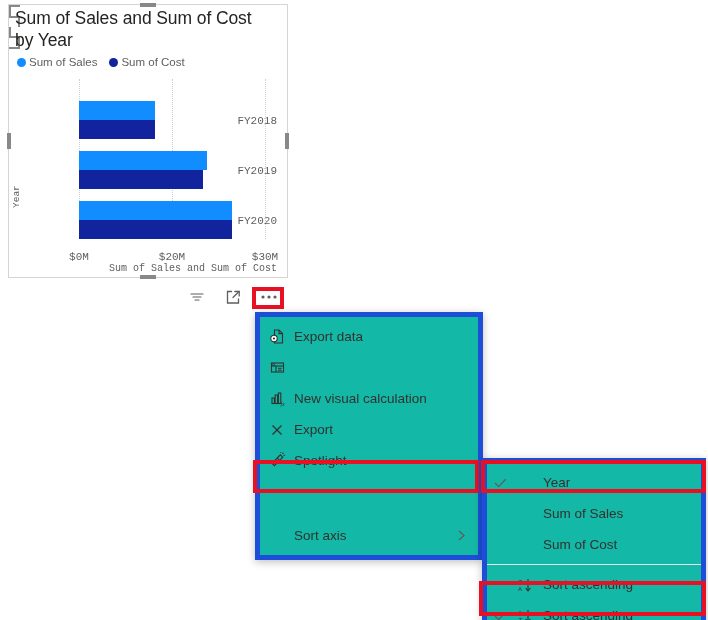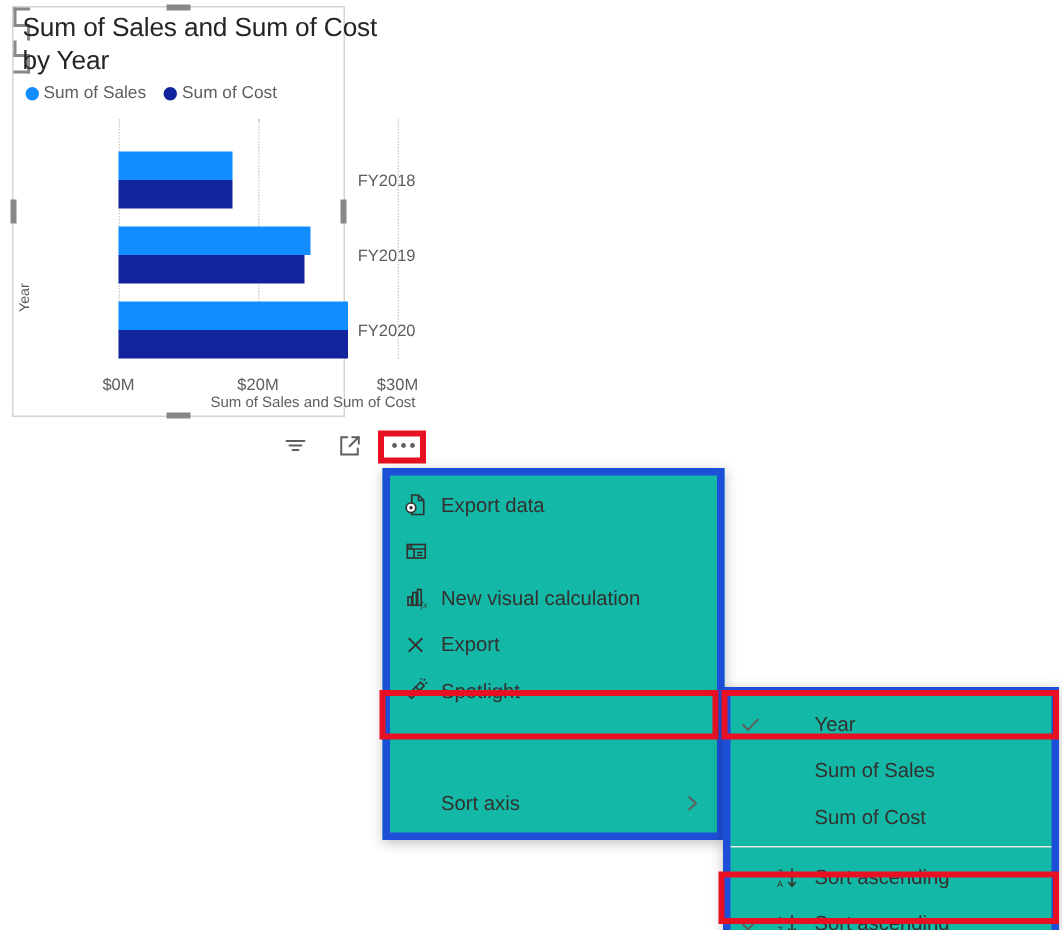--- a/index.html
+++ b/index.html
@@ -11,21 +11,21 @@
     background: #ffffff;
     font-family: "Liberation Sans", sans-serif;
     overflow: hidden;
   }
   #root { position: relative; width: 708px; height: 620px; }
 
   
   .visual {
     position: absolute;
     left: 8px; top: 4px;
-    width: 222px; height: 274px;
+    width: 280px; height: 274px;
     background: #ffffff;
     border: 1px solid #d4d4d4;
   }
   .visual-title {
     position: absolute;
     left: 6px; top: 2px;
     width: 256px;
     font-size: 17.5px;
     line-height: 22px;
     color: #252423;
@@ -36,21 +36,21 @@
     left: 8px; top: 51px;
     display: flex;
     align-items: center;
     gap: 12px;
     font-size: 11.5px;
     color: #605e5c;
   }
   .legend-item { display: flex; align-items: center; gap: 3px; }
   .legend-dot { width: 9px; height: 9px; border-radius: 50%; display: inline-block; }
 
-  .plot { position: absolute; left: 0; top: 68px; width: 268px; height: 206px; }
+  .plot { position: absolute; left: 0; top: 68px; width: 268px; height: 206px; font-family: Liberation Mono, monospace; }
 
   .y-axis-title {
     position: absolute;
     left: 2px; top: 135px;
     font-size: 9.5px;
     color: #605e5c;
     transform: rotate(-90deg);
     transform-origin: left top;
     white-space: nowrap;
   }

